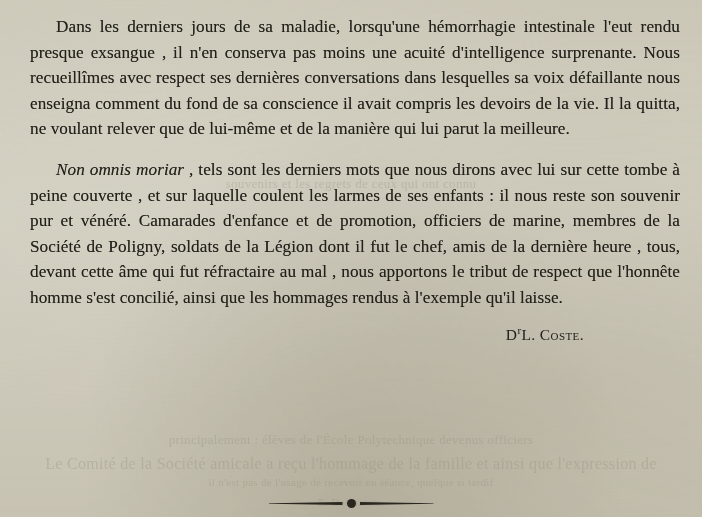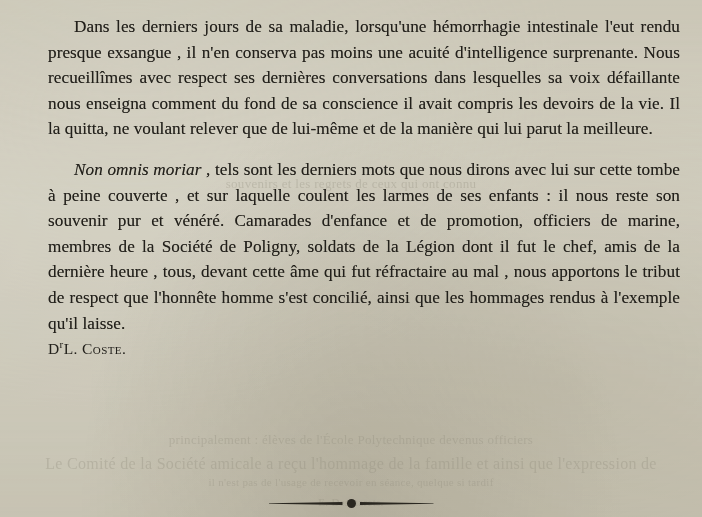--- a/index.html
+++ b/index.html
@@ -42,21 +42,21 @@
     font-family: "Liberation Serif", serif;
   }
   .bleed-1 { top: 176px; }
   .bleed-2 { top: 432px; }
   .bleed-3 { top: 455px; font-size: 16px; }
   .bleed-4 { top: 476px; font-size: 11px; }
   .bleed-5 { top: 496px; font-size: 11px; }
 
   .page {
     position: relative;
-    padding: 14px 22px 0 48px;
+    padding: 14px 22px 0 30px;
     box-sizing: border-box;
     height: 100%;
   }
   .para {
     margin: 0 0 0 0;
     text-align: justify;
     text-justify: inter-word;
     font-size: 17.2px;
     line-height: 25.6px;
     letter-spacing: 0.05px;
@@ -64,21 +64,22 @@
     color: #22201b;
     text-shadow: 0 0 0.6px rgba(40,36,28,0.45);
   }
   .para + .para {
     margin-top: 15px;
   }
   .ital {
     font-style: italic;
   }
   .signature {
-    margin-top: 2px;
+    margin-top: 13px;
+    text-align: right;
     padding-right: 96px;
     font-size: 15.5px;
     letter-spacing: 0.4px;
     color: #22201b;
   }
   .signature .supr {
     font-size: 11px;
     vertical-align: super;
   }
   .smallcaps {

